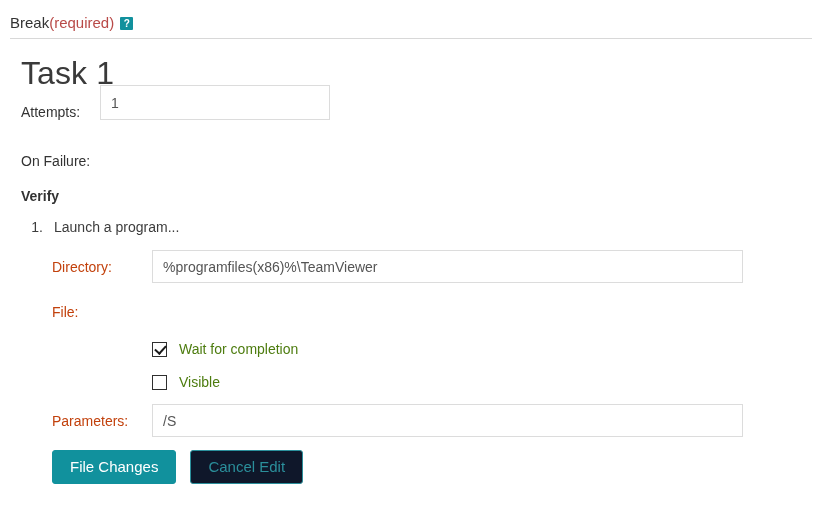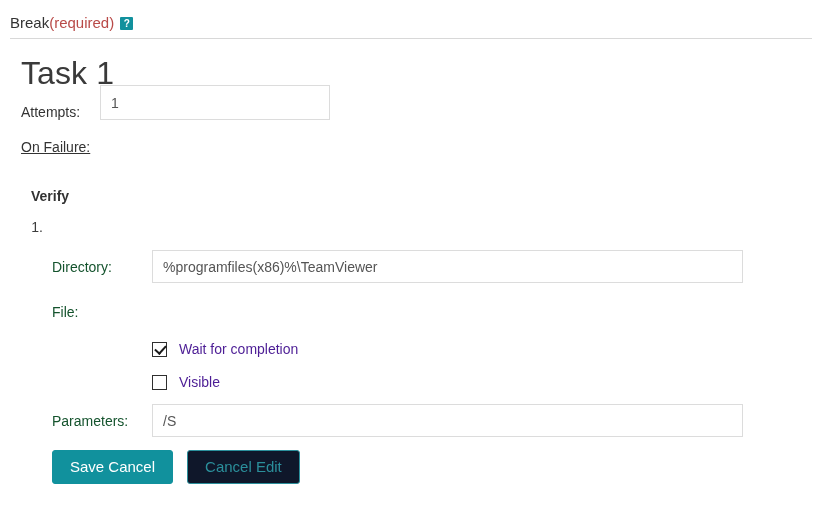--- a/index.html
+++ b/index.html
@@ -89,25 +89,24 @@
     font-size: 14px;
     color: #555555;
     padding: 0 10px;
     outline: none;
   }
 
   
   .onfailure-row {
     position: absolute;
     left: 21px;
-    top: 139px;
+    top: 153px;
     display: flex;
     align-items: flex-start;
     font-size: 14px;
-    text-decoration: underline;
   }
   .onfailure-label {
     width: 79px;
     color: #333333;
   }
   .radio-group {
     display: flex;
     align-items: center;
   }
   .radio-outer {
@@ -133,21 +132,21 @@
   .radio-text {
     margin-left: 8px;
     margin-right: 11px;
     color: #333333;
   }
   .radio-text.second { margin-left: 11px; }
 
   
   .verify-heading {
     position: absolute;
-    left: 31px;
+    left: 21px;
     top: 188px;
     font-size: 14px;
     font-weight: bold;
     color: #333333;
   }
 
   
   .step-row {
     position: absolute;
     left: 21px;
@@ -169,21 +168,21 @@
   .field-row {
     position: absolute;
     left: 52px;
     display: flex;
     align-items: center;
     height: 33px;
   }
   .field-label {
     width: 100px;
     font-size: 14px;
-    color: #14532d;
+    color: #c2410c;
     flex: none;
   }
   .field-input {
     box-sizing: border-box;
     width: 591px;
     height: 33px;
     border: 1px solid #dcdcdc;
     background: #ffffff;
     font-family: "Liberation Sans", sans-serif;
     font-size: 14px;
@@ -225,21 +224,21 @@
     left: 4px;
     top: 0px;
     width: 5px;
     height: 9px;
     border: solid #1b1b1b;
     border-width: 0 2px 2px 0;
     transform: rotate(42deg);
   }
   .check-label {
     margin-left: 12px;
-    color: #4c1d95;
+    color: #4d7c0f;
   }
 
   
   .button-row {
     position: absolute;
     left: 52px;
     top: 450px;
     display: flex;
     align-items: center;
   }
@@ -282,20 +281,21 @@
 </div>
 
 <div class="onfailure-row">
   <span class="onfailure-label">On Failure:</span>
 </div>
 
 <div class="verify-heading">Verify</div>
 
 <div class="step-row">
   <span class="step-number">1.</span>
+  <span class="step-text">Launch a program...</span>
 </div>
 
 <div class="field-row" id="row-directory">
   <span class="field-label">Directory:</span>
   <input class="field-input" type="text" value="%programfiles(x86)%\TeamViewer" style="">
 </div>
 
 <div class="field-row" id="row-file">
   <span class="field-label">File:</span>
 </div>
@@ -309,15 +309,15 @@
   <span class="checkbox-box"></span>
   <span class="check-label">Visible</span>
 </div>
 
 <div class="field-row" id="row-params">
   <span class="field-label">Parameters:</span>
   <input class="field-input" type="text" value="/S" style="">
 </div>
 
 <div class="button-row">
-  <button class="btn btn-primary">Save Cancel</button>
+  <button class="btn btn-primary">File Changes</button>
   <button class="btn btn-secondary">Cancel Edit</button>
 </div>
 
 </body></html>

